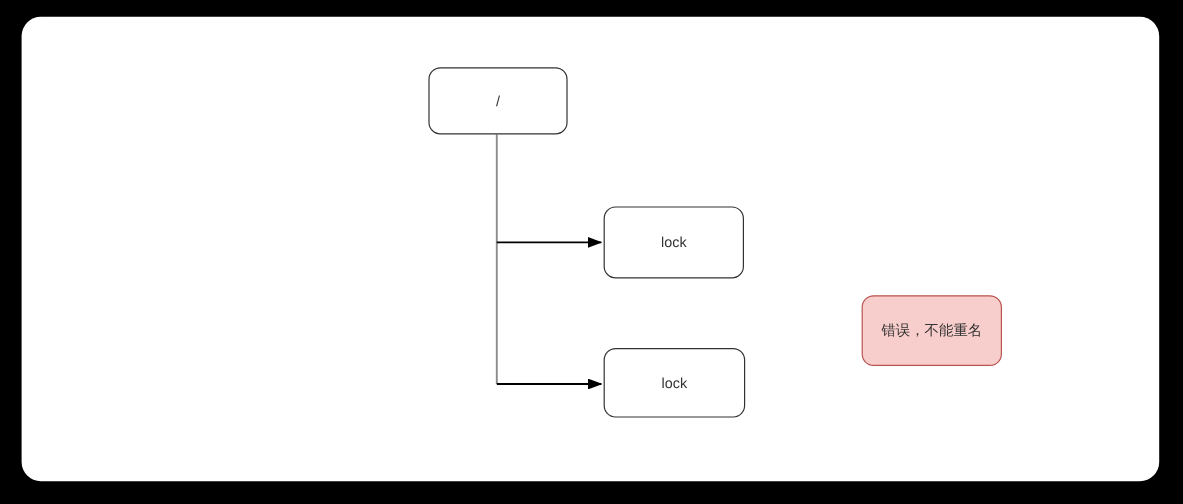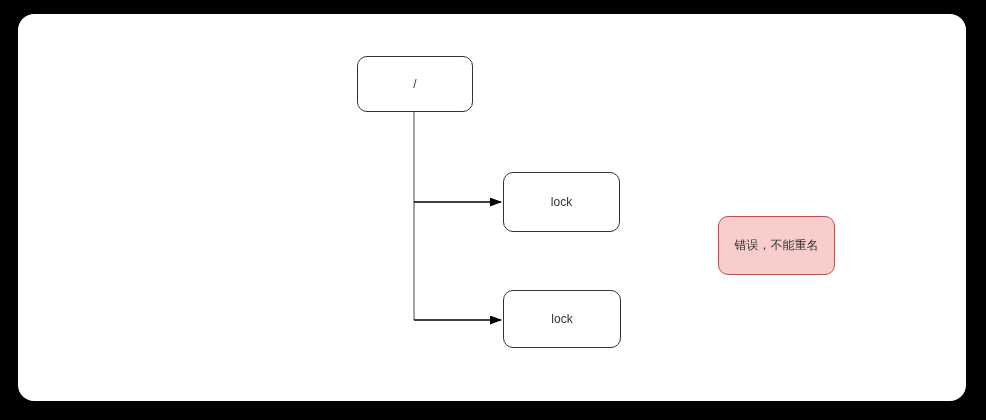--- a/index.html
+++ b/index.html
@@ -57,21 +57,21 @@
     font-size: 12px;
     color: var(--label, #333333);
     cursor: default;
   }
   .node-root  { left: 357px; top: 56px;  width: 116px; height: 56px; }
   .node-lock1 { left: 503px; top: 172px; width: 117px; height: 60px; }
   .node-lock2 { left: 503px; top: 290px; width: 118px; height: 58px; }
   .error-box {
     position: absolute;
     left: 718px;
-    top: 216px;
+    top: 246px;
     width: 117px;
     height: 59px;
     box-sizing: border-box;
     background: var(--error_fill, #f8cecc);
     border: 1.4px solid var(--error_stroke, #b85450);
     border-radius: 10px;
     display: flex;
     align-items: center;
     justify-content: center;
     font-size: 12px;

